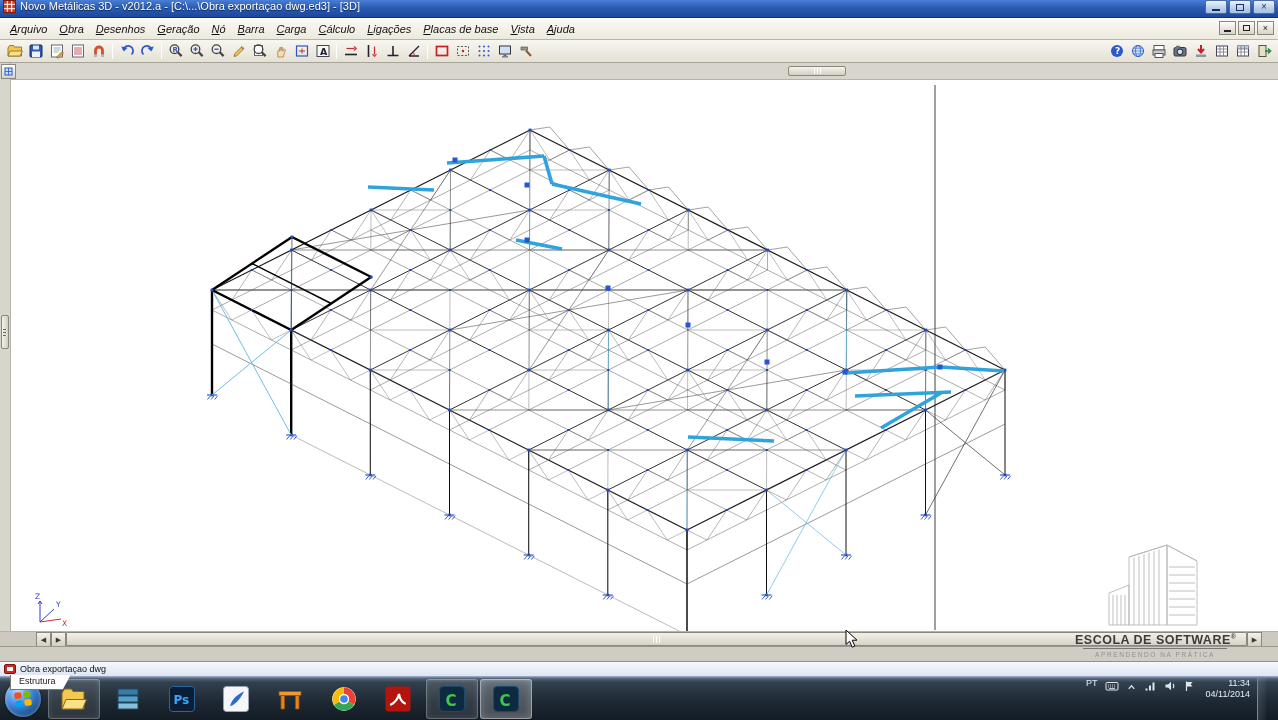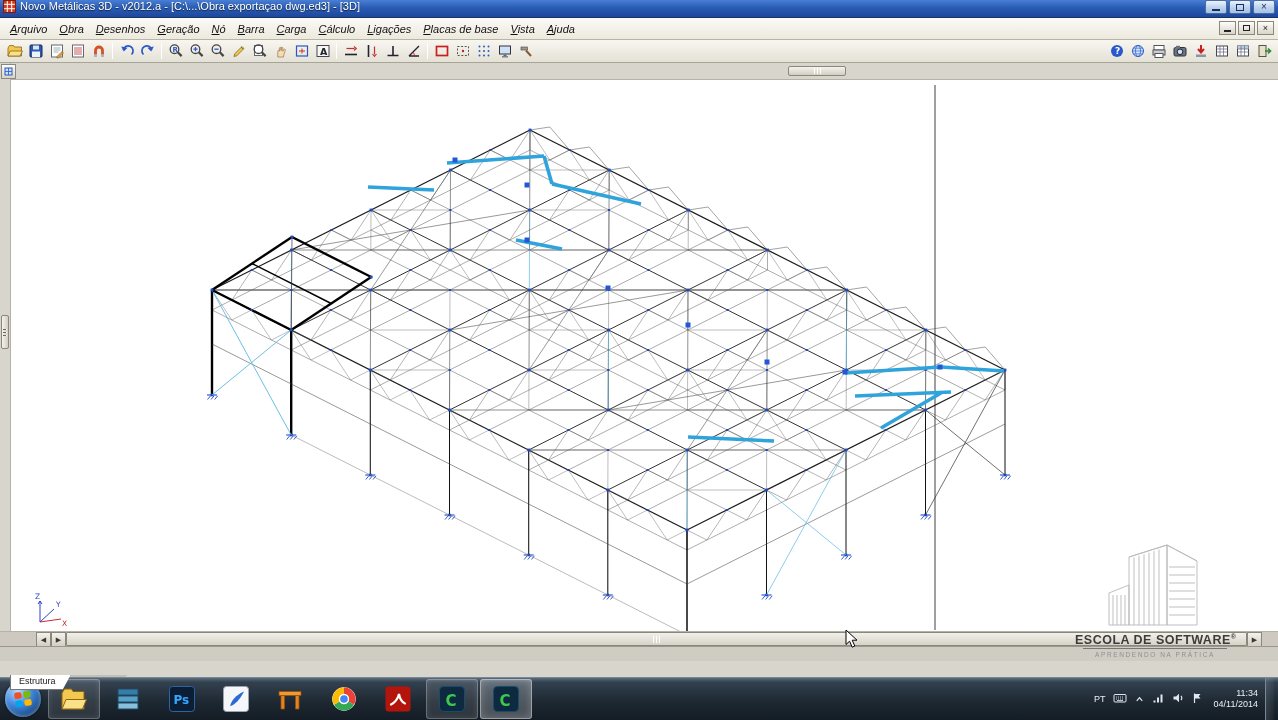--- a/index.html
+++ b/index.html
@@ -85,21 +85,21 @@
   .taskbar{position:absolute;top:677px;left:0;right:0;height:43px;
     background:linear-gradient(#5a6c7e 0%,#33414f 10%,#1e2933 55%,#141c25 100%);
     border-top:1px solid #76879a;display:flex;align-items:center;}
   .orb{width:36px;height:36px;margin:0 6px 0 5px;border-radius:50%;
     background:radial-gradient(circle at 35% 28%,#b5dcff,#3f86dc 42%,#17467e 78%,#0b2d57);
     box-shadow:inset 0 0 4px rgba(255,255,255,.5),0 0 3px rgba(0,0,0,.6);
     display:flex;align-items:center;justify-content:center;}
   .tkbtn{width:52px;height:40px;margin:0 1px;border-radius:3px;display:flex;align-items:center;justify-content:center;}
   .tkbtn.open{background:rgba(255,255,255,.10);border:1px solid rgba(255,255,255,.28);box-shadow:inset 0 0 6px rgba(255,255,255,.12);}
   .tkbtn.active{background:rgba(255,255,255,.22);border:1px solid rgba(255,255,255,.45);box-shadow:inset 0 0 8px rgba(255,255,255,.25);}
-  .tray{margin-left:auto;display:flex;align-items:center;gap:7px;padding-right:4px;color:#e8eef4;}
+  .tray{margin-left:auto;display:flex;align-items:flex-start;gap:7px;padding-right:12px;color:#e8eef4;}
   .tray .txt{font-size:9px;}
   .clock{text-align:right;font-size:9px;line-height:11px;margin-left:4px;}
   .showdesk{width:9px;height:43px;border-left:1px solid #76879a;background:linear-gradient(90deg,rgba(255,255,255,.12),rgba(255,255,255,.03));}
 
   
   .cursor{position:absolute;left:845px;top:629px;z-index:60;pointer-events:none;}
   svg text{font-family:"DejaVu Sans","Liberation Sans",sans-serif;}
 </style>
 </head>
 <body>
@@ -1009,20 +1009,27 @@
     <div class="hcorner"></div>
   </div>
 
   <div class="tabsrow">
       <span id="tabs" style="display: flex; margin-top: 28px;">
         <span class="tab active">Estrutura</span>
         <span class="tab">Metálicas</span>
       </span>
     </div>
 
+  <div class="dockbar">
+    <svg width="12" height="12" viewBox="0 0 12 12">
+      <rect x="0.5" y="1.5" width="11" height="9" rx="1.5" fill="#cc2a1e" stroke="#7a140c"></rect>
+      <rect x="3" y="4" width="6" height="4" fill="#fff"></rect>
+    </svg>
+    <span class="dlbl">Obra exportaçao dwg</span>
+  </div>
 
   <div class="taskbar">
     <div class="orb">
       <svg width="24" height="24" viewBox="0 0 28 28">
           <g transform="rotate(-8 14 14)">
         <rect x="4.5" y="5.5" width="8.5" height="7.5" rx="2.5" fill="#f25022"></rect>
         <rect x="15" y="5.5" width="8.5" height="7.5" rx="2.5" fill="#7fba00"></rect>
         <rect x="4.5" y="15" width="8.5" height="7.5" rx="2.5" fill="#00a4ef"></rect>
         <rect x="15" y="15" width="8.5" height="7.5" rx="2.5" fill="#ffb900"></rect>
           </g>

